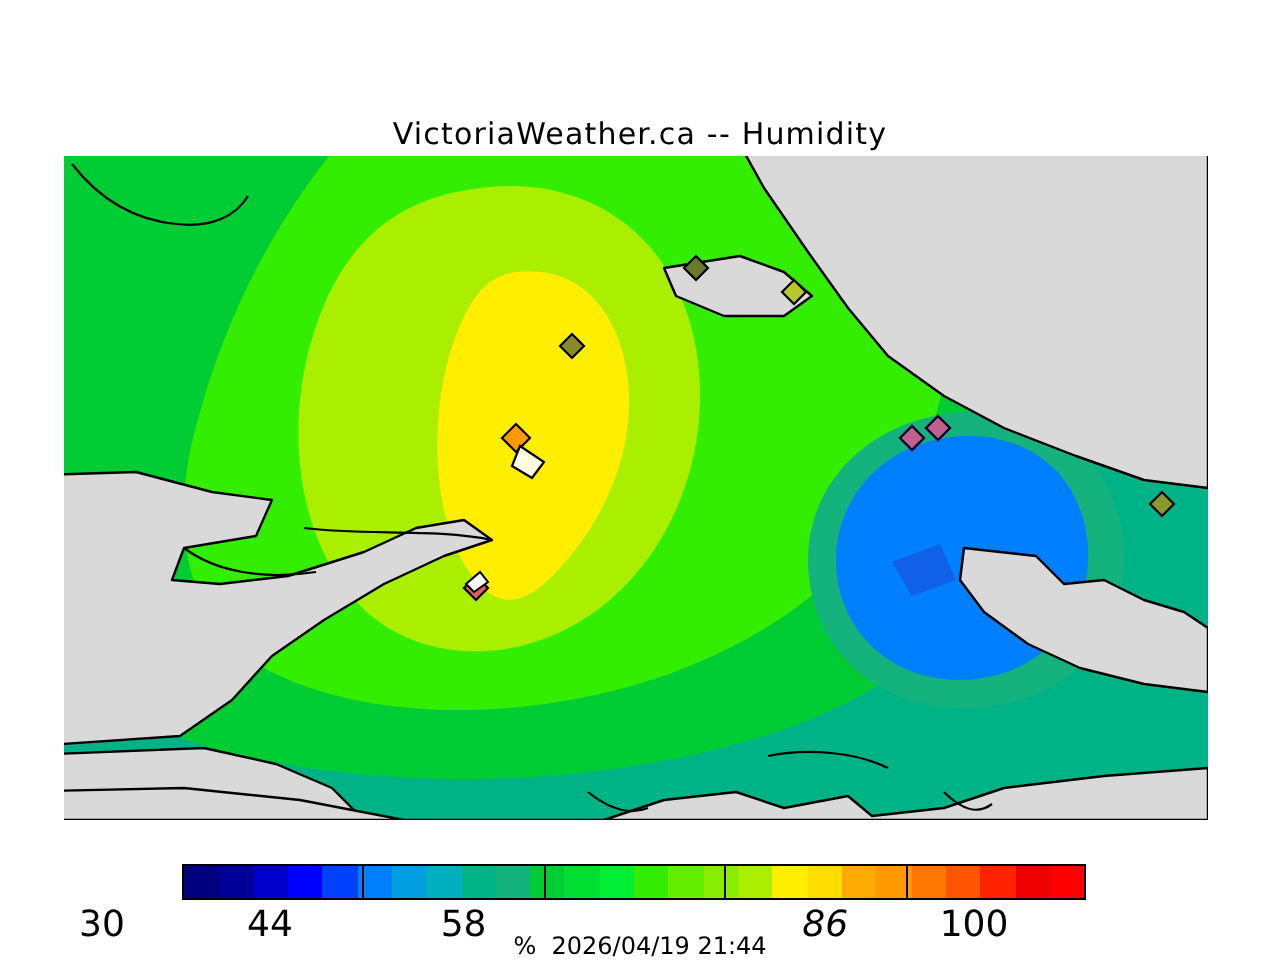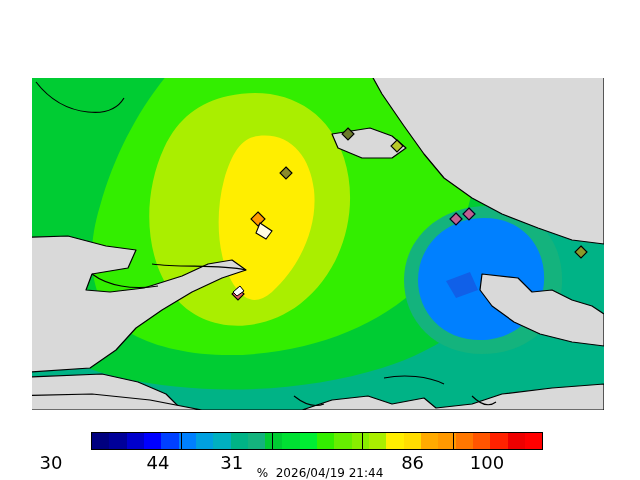--- a/index.html
+++ b/index.html
@@ -113,20 +113,21 @@
     font-size: 12px;
     color: #000000;
     white-space: pre;
   }
 </style>
 </head>
 <body>
 
 <div id="app">
 
+  <div class="title">VictoriaWeather.ca -- Humidity</div>
 
   <div class="map-panel">
     <svg class="map-svg" viewBox="0 0 572 332" preserveAspectRatio="none">
 
       <defs>
 
         <clipPath id="panelClip">
           <rect x="0" y="0" width="572" height="332"></rect>
         </clipPath>
       </defs>
@@ -299,22 +300,22 @@
     <div class="cbar-ticks" id="cbar-ticks">
         <i style="left: 90.4px;"></i>
         <i style="left: 180.8px;"></i>
         <i style="left: 271.2px;"></i>
         <i style="left: 361.6px;"></i>
       </div>
   </div>
 
   <div class="cbar-labels" id="cbar-labels">
       <span style="left: 51px;">30</span>
-      <span style="left: 158px;">44</span>
-      <span style="left: 231.8px;">31</span>
+      <span style="left: 135px;">44</span>
+      <span style="left: 231.8px;">58</span>
       <span style="left: 322.2px; margin-top: 44px;">72</span>
-      <span style="left: 412.6px;">86</span>
+      <span style="left: 412.6px; font-style: italic;">86</span>
       <span style="left: 487px;">100</span>
     </div>
 
   <div class="cbar-caption">%  2026/04/19 21:44</div>
 
 </div>
 
 </body></html>

